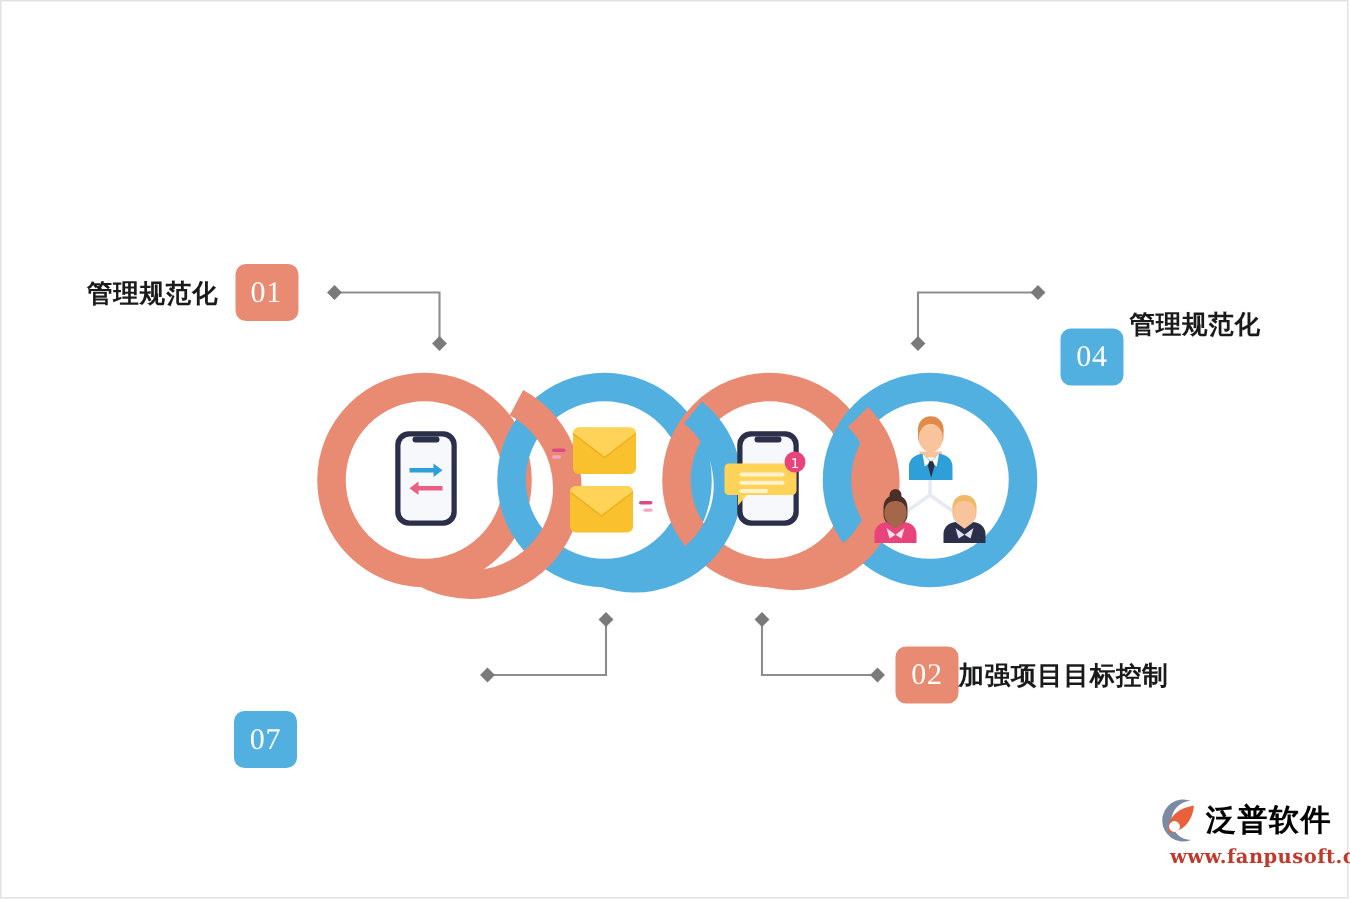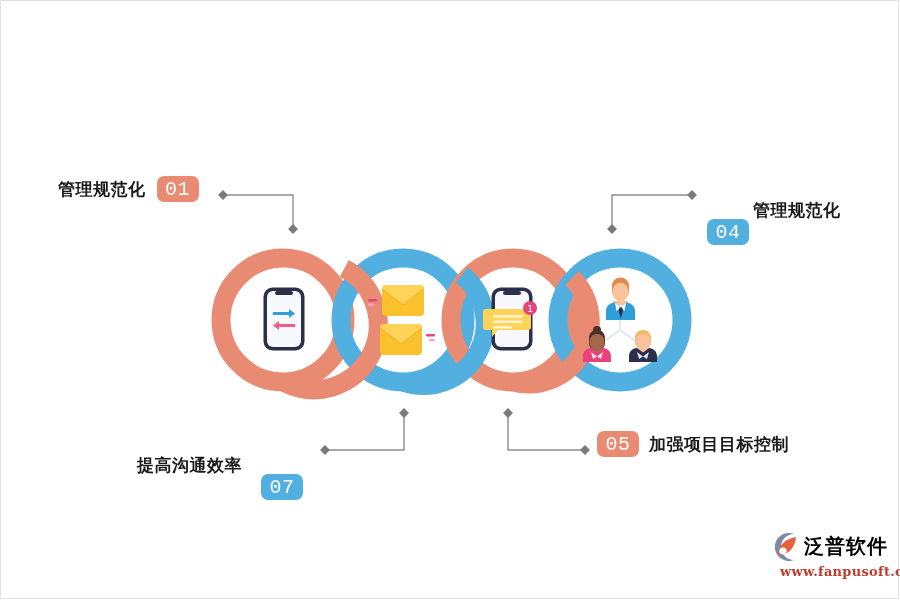--- a/index.html
+++ b/index.html
@@ -46,44 +46,44 @@
     white-space: nowrap;
   }
   .label-text {
     font-size: 17px;
     font-weight: bold;
     color: #1a1a1a;
     letter-spacing: 0.5px;
   }
   .badge {
     width: 42px;
-    height: 26px;
+    height: 38px;
     border-radius: 7px;
     display: flex;
     align-items: center;
     justify-content: center;
     color: #ffffff;
     font-size: 20px;
     letter-spacing: 0.5px;
-    font-family: Liberation Mono, monospace;
+    font-family: Liberation Serif, serif;
   }
   .badge-orange { background: #e98a72; }
   .badge-blue   { background: #52b0e0; margin-top: 43px; }
 
   #grp-01 { left: 58px;  top: 176px; }
   #grp-01 .badge { margin-left: 11px; }
 
   #grp-04 { left: 707px; top: 176px; }
   #grp-04 .label-text { margin-left: 4px; }
 
   #grp-03 { left: 137px; top: 431px; }
   #grp-03 .badge { margin-left: 19px; }
 
   #grp-02 { left: 597px; top: 431px; }
-  #grp-02 .label-text { margin-left: 10px; }
+  #grp-02 .label-text { }
 
   
   #connectors {
     position: absolute;
     left: 0; top: 0;
     width: 900px; height: 600px;
     pointer-events: none;
   }
 
   
@@ -274,26 +274,25 @@
     <span class="label-text">管理规范化</span>
     <span class="badge badge-orange">01</span>
   </div>
 
   <div class="label-group" id="grp-04">
     <span class="badge badge-blue">04</span>
     <span class="label-text">管理规范化</span>
   </div>
 
   <div class="label-group" id="grp-03">
-    <span class="label-text">提高沟通效率</span>
     <span class="badge badge-blue">07</span>
   </div>
 
   <div class="label-group" id="grp-02">
-    <span class="badge badge-orange">05</span>
+    <span class="badge badge-orange">02</span>
     <span class="label-text">加强项目目标控制</span>
   </div>
 
   <div id="logo">
     <svg width="40" height="32" viewBox="0 0 40 32" style="position:absolute;left:0;top:0;">
       <path d="M30 3 A14 14 0 1 0 30 29 A11.5 11.5 0 1 1 30 3 Z" fill="#7d8aa3"></path>
       <path d="M32 6 C20 8 14 15 15 24 C24 24 31 17 32 6 Z" fill="#e8603c"></path>
       <circle cx="19" cy="20" r="3.6" fill="#ffffff"></circle>
     </svg>
     <div id="logo-text">泛普软件</div>

